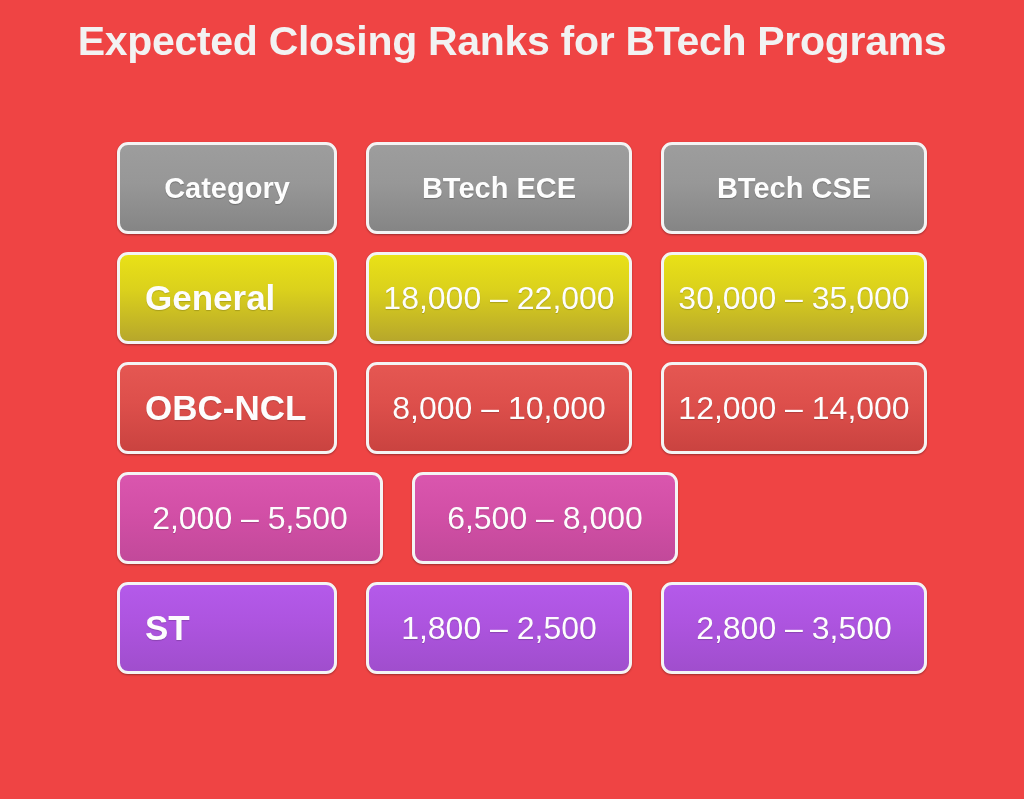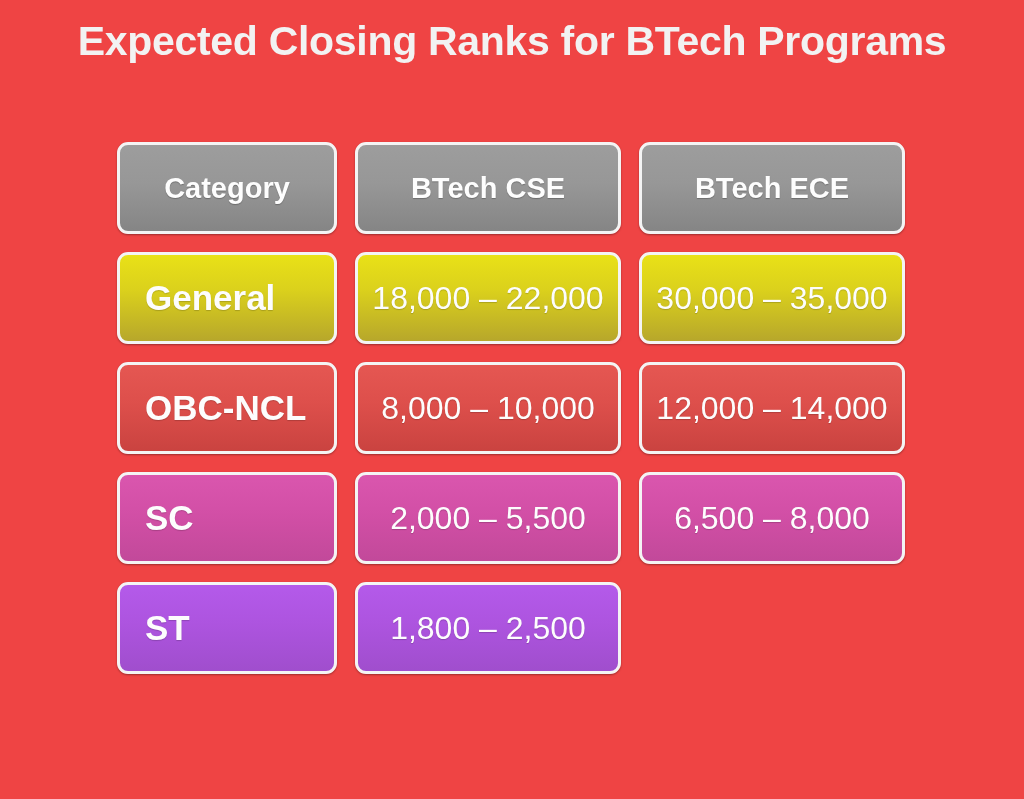--- a/index.html
+++ b/index.html
@@ -37,21 +37,21 @@
 
   
   .rank-table {
     position: absolute;
     left: 117px;
     top: 142px;
     width: 790px;
   }
   .table-row {
     display: flex;
-    gap: 18px;
+    gap: 29px;
     margin-bottom: 18px;
   }
   .table-row:last-child { margin-bottom: 0; }
 
   .cell {
     box-sizing: border-box;
     height: 92px;
     border: 3px solid #f4f4f4;
     border-radius: 11px;
     display: flex;
@@ -112,42 +112,42 @@
 <body>
 
 <div id="page">
 
   <div class="page-title">Expected Closing Ranks for BTech Programs</div>
 
   <div class="rank-table">
 
     <div class="table-row row-header">
       <div class="cell col-category">Category</div>
+      <div class="cell col-value">BTech ECE</div>
       <div class="cell col-value">BTech CSE</div>
-      <div class="cell col-value">BTech ECE</div>
     </div>
 
     <div class="table-row row-general">
       <div class="cell col-category">General</div>
       <div class="cell col-value">18,000 – 22,000</div>
       <div class="cell col-value">30,000 – 35,000</div>
     </div>
 
 
     <div class="table-row row-obc">
       <div class="cell col-category">OBC-NCL</div>
       <div class="cell col-value">8,000 – 10,000</div>
       <div class="cell col-value">12,000 – 14,000</div>
     </div>
 
     <div class="table-row row-sc">
-      <div class="cell col-category">SC</div>
       <div class="cell col-value">2,000 – 5,500</div>
       <div class="cell col-value">6,500 – 8,000</div>
     </div>
 
     <div class="table-row row-st">
       <div class="cell col-category">ST</div>
       <div class="cell col-value">1,800 – 2,500</div>
+      <div class="cell col-value">2,800 – 3,500</div>
     </div>
 
   </div>
 </div>
 
 </body></html>

